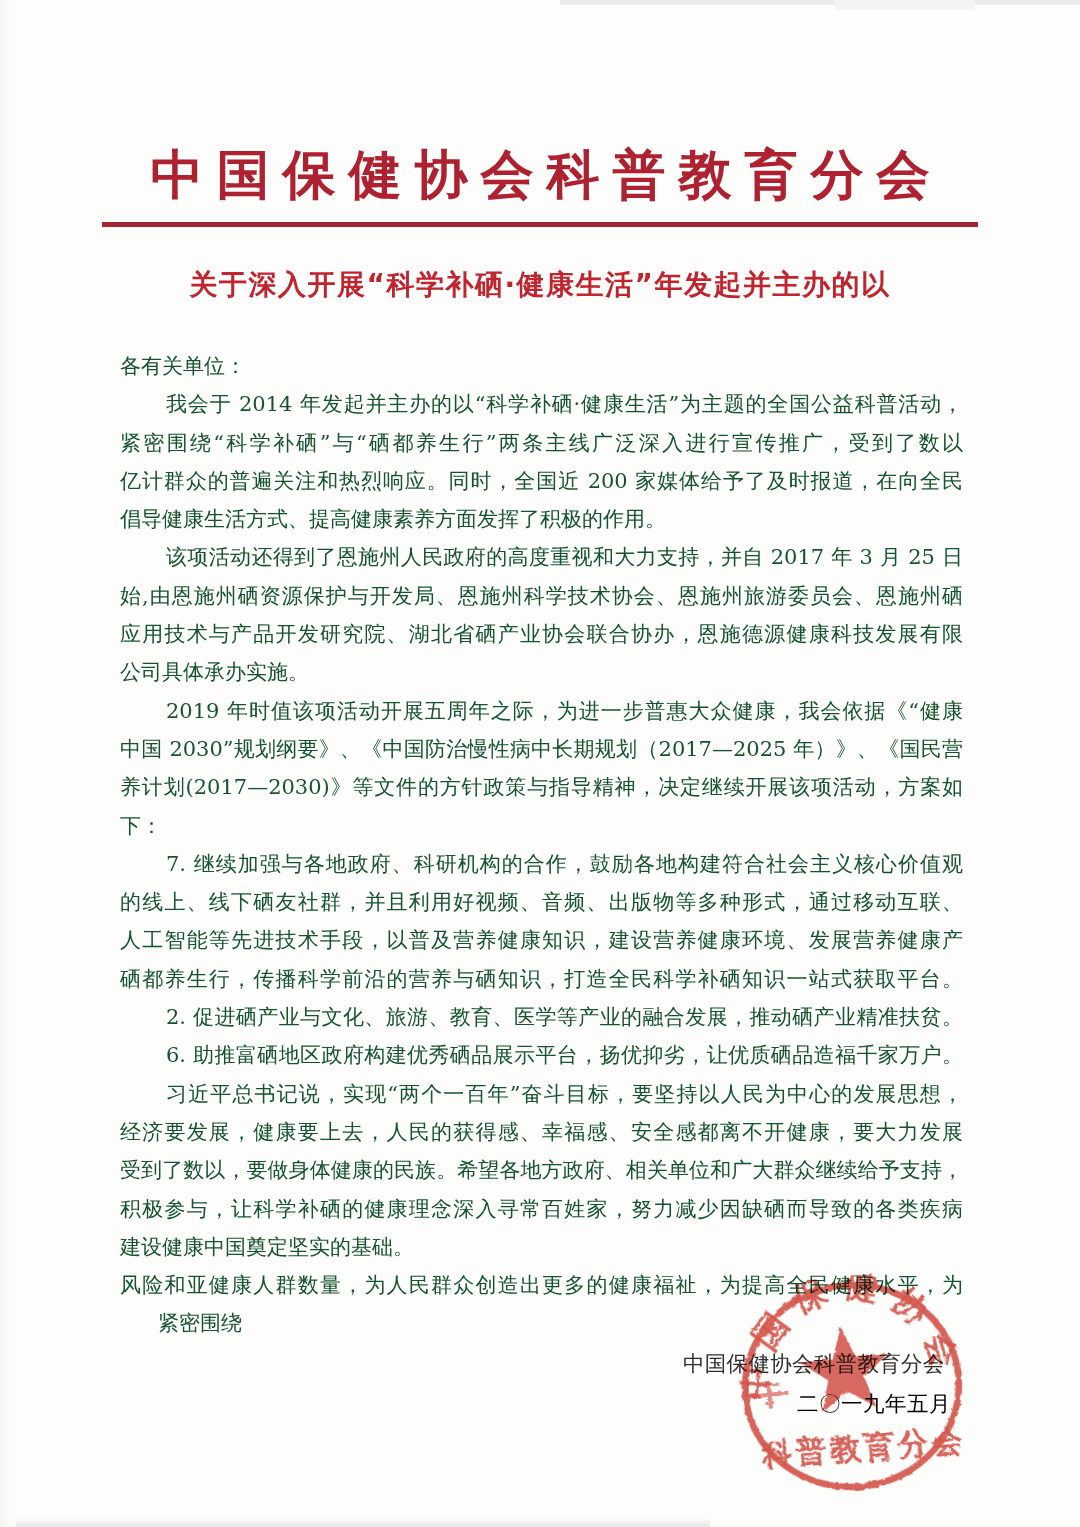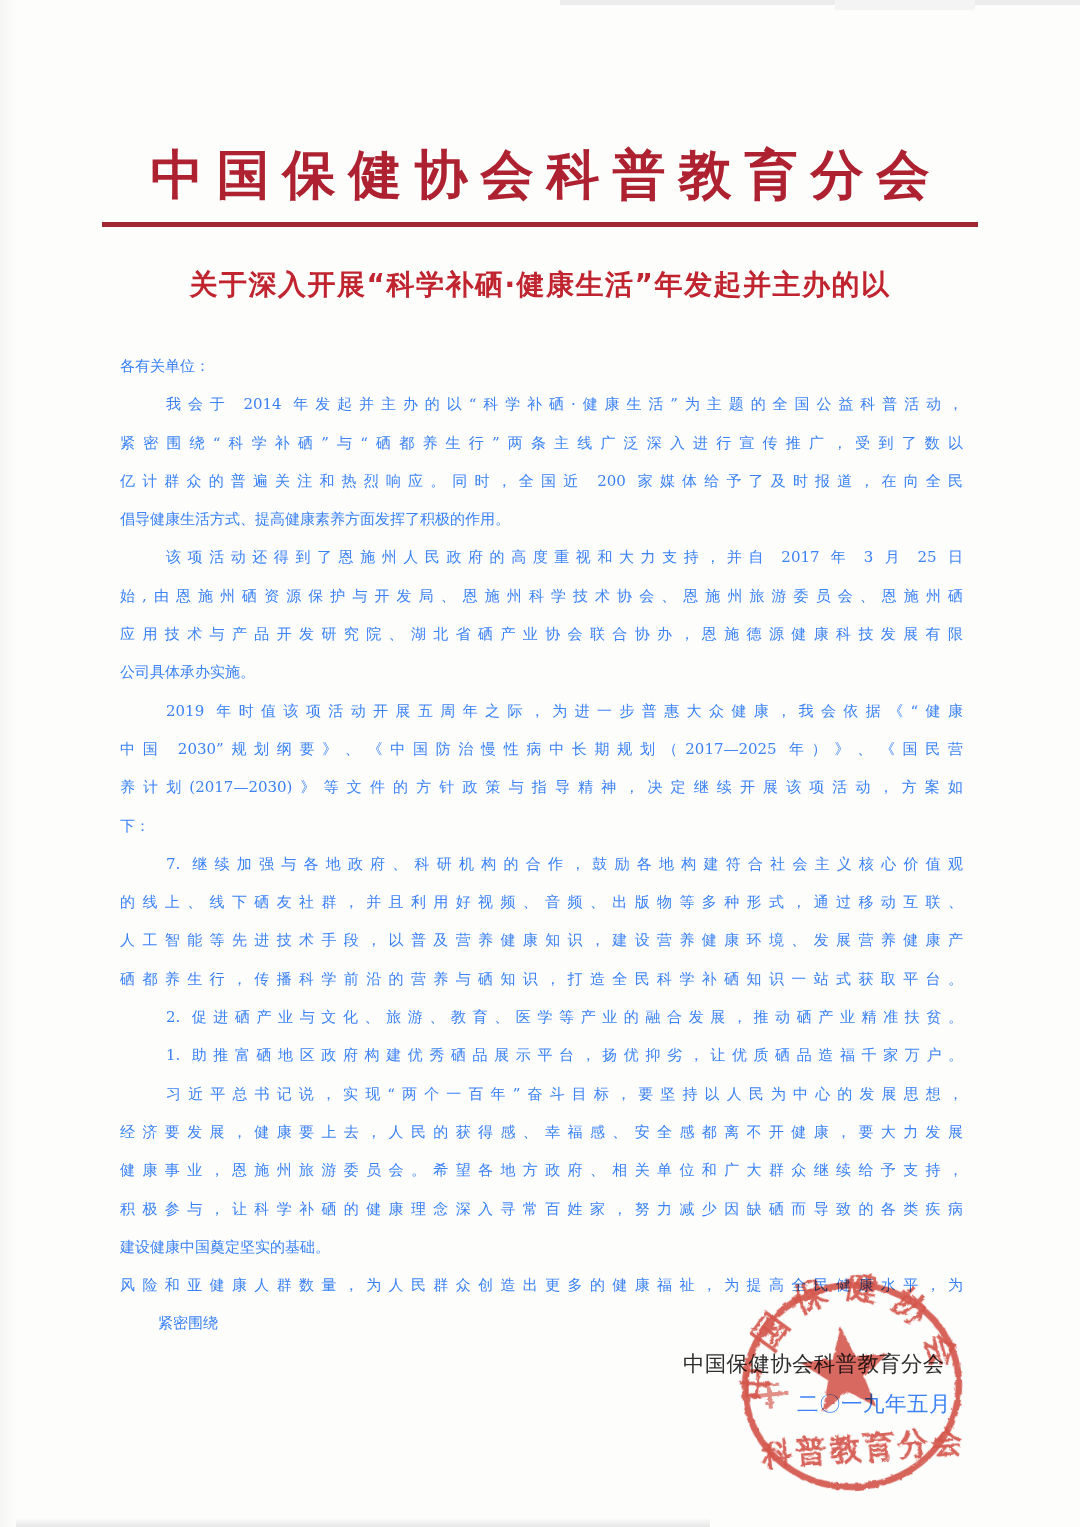--- a/index.html
+++ b/index.html
@@ -34,37 +34,37 @@
     position:absolute;top:266px;left:0;width:100%;
     text-align:center;
     font-family:"DejaVu Sans", sans-serif;
     font-size:28px;font-weight:bold;letter-spacing:1.5px;
     color:#c0242f;
     white-space:nowrap;
   }
 
   .bodytext{
     position:absolute;top:347px;left:120px;width:843px;
-    font-size:15px;line-height:38.3px;
-    color:#3b82f6;
+    font-size:21px;line-height:38.3px;
+    color:#14532d;
   }
   .ln{height:38.3px;text-align:justify;}
   .jf{text-align-last:justify;}
   .jl{text-align-last:left;}
   .ind{text-indent:46px;}
   .ind3{text-indent:38px;}
 
   .sig-org{
     position:absolute;top:1349px;left:683px;
     font-size:21.5px;letter-spacing:0.3px;color:#2e2e2e;
     white-space:nowrap;
   }
   .sig-date{
     position:absolute;top:1389px;left:797px;
-    font-size:21.5px;letter-spacing:0.5px;color:#3b82f6;
+    font-size:21.5px;letter-spacing:0.5px;color:#000000;
     white-space:nowrap;
   }
 
   .seal{
     position:absolute;left:734px;top:1276px;width:236px;height:220px;
     transform:rotate(-6deg);
     mix-blend-mode:multiply;
     opacity:0.92;
   }
   .seal svg{display:block;width:100%;height:100%;}
@@ -101,25 +101,25 @@
     <div class="ln jf">中国 2030”规划纲要》、《中国防治慢性病中长期规划（2017—2025 年）》、《国民营</div>
     <div class="ln jf">养计划(2017—2030)》等文件的方针政策与指导精神，决定继续开展该项活动，方案如</div>
     <div class="ln jl">下：</div>
 
     <div class="ln jf ind">7. 继续加强与各地政府、科研机构的合作，鼓励各地构建符合社会主义核心价值观</div>
     <div class="ln jf">的线上、线下硒友社群，并且利用好视频、音频、出版物等多种形式，通过移动互联、</div>
     <div class="ln jf">人工智能等先进技术手段，以普及营养健康知识，建设营养健康环境、发展营养健康产</div>
     <div class="ln jf">硒都养生行，传播科学前沿的营养与硒知识，打造全民科学补硒知识一站式获取平台。</div>
 
     <div class="ln jf ind">2. 促进硒产业与文化、旅游、教育、医学等产业的融合发展，推动硒产业精准扶贫。</div>
-    <div class="ln jf ind">1. 助推富硒地区政府构建优秀硒品展示平台，扬优抑劣，让优质硒品造福千家万户。</div>
+    <div class="ln jf ind">6. 助推富硒地区政府构建优秀硒品展示平台，扬优抑劣，让优质硒品造福千家万户。</div>
 
     <div class="ln jf ind">习近平总书记说，实现“两个一百年”奋斗目标，要坚持以人民为中心的发展思想，</div>
     <div class="ln jf">经济要发展，健康要上去，人民的获得感、幸福感、安全感都离不开健康，要大力发展</div>
-    <div class="ln jf">健康事业，恩施州旅游委员会。希望各地方政府、相关单位和广大群众继续给予支持，</div>
+    <div class="ln jf">受到了数以，要做身体健康的民族。希望各地方政府、相关单位和广大群众继续给予支持，</div>
     <div class="ln jf">积极参与，让科学补硒的健康理念深入寻常百姓家，努力减少因缺硒而导致的各类疾病</div>
     <div class="ln jl">建设健康中国奠定坚实的基础。</div>
     <div class="ln jf">风险和亚健康人群数量，为人民群众创造出更多的健康福祉，为提高全民健康水平，为</div>
 
     <div class="ln jl ind3">紧密围绕</div>
   </div>
 
   <div class="sig-org">中国保健协会科普教育分会</div>
   <div class="sig-date">二〇一九年五月</div>
 

